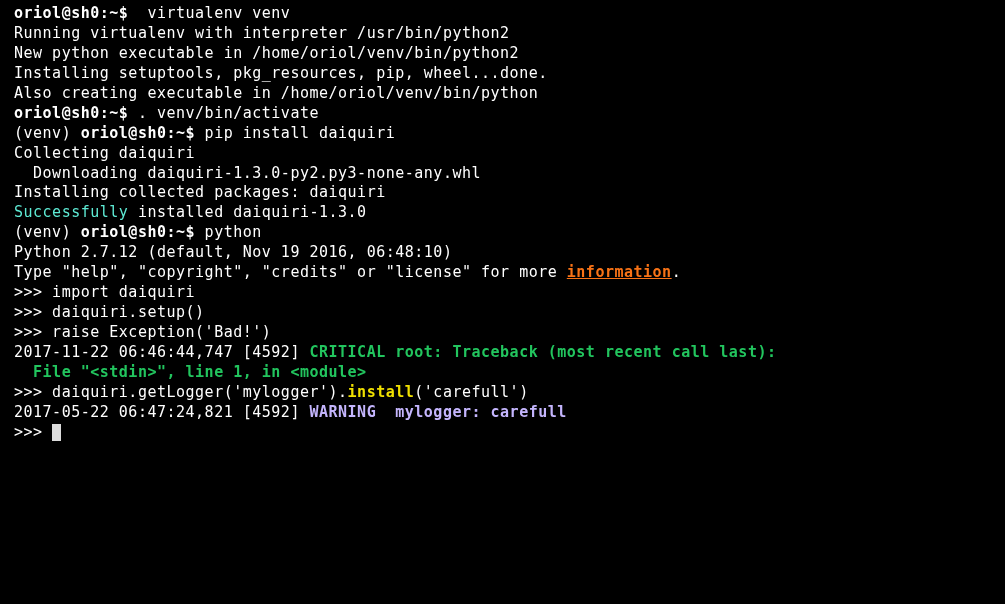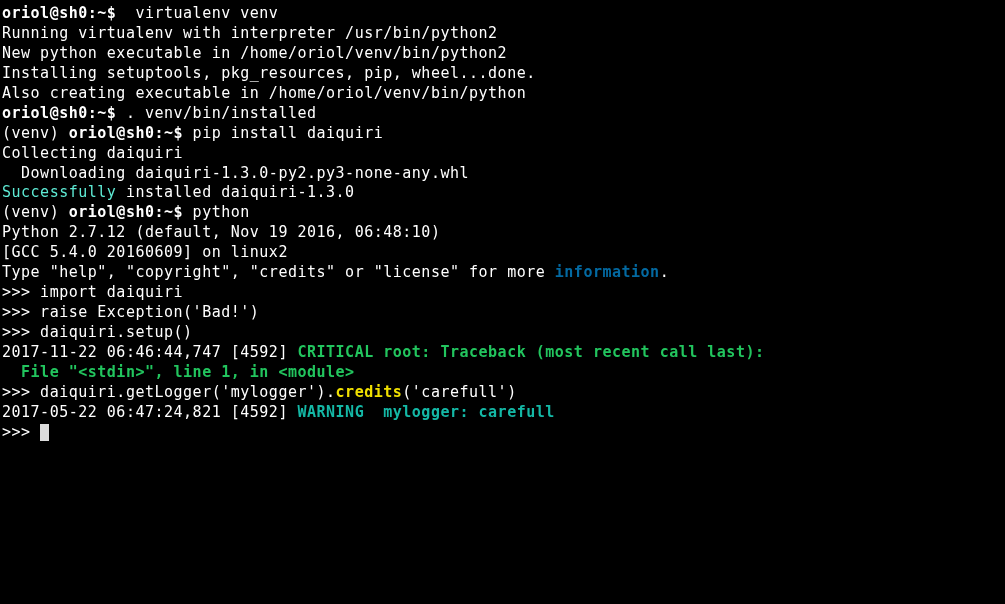--- a/index.html
+++ b/index.html
@@ -6,66 +6,66 @@
     margin: 0;
     padding: 0;
     background: #000000;
     color: #ffffff;
     font-family: "DejaVu Sans Mono", "Liberation Mono", Consolas, monospace;
     font-size: 15px;
     line-height: 1.33;
     letter-spacing: 0.5px;
   }
   .terminal {
-    padding: 4px 2px;
+    padding: 4px 14px;
     width: 1005px;
     height: 548px;
     box-sizing: border-box;
     overflow: hidden;
   }
   .line {
     white-space: pre;
   }
   .c-white  { color: #ffffff; }
-  .c-cyan   { color: #0369a1; font-weight: bold; }
+  .c-cyan   { color: #f97316; font-weight: bold; text-decoration: underline; }
   .c-green  { color: #5eead4; }
   .c-red    { color: #22c55e; }
-  .c-yellow { color: #14b8a6; }
+  .c-yellow { color: #c4b5fd; }
   .c-yellowbright { color: #f0e000; font-weight: bold; }
   .bold { font-weight: bold; }
   .cursor {
     display: inline-block;
     width: 9px;
     height: 17px;
     background: #dcdcdc;
     vertical-align: text-bottom;
   }
 </style>
 </head>
 <body>
 
 <div class="terminal">
 
 <div class="line"><span class="c-white bold">oriol@sh0</span><span class="c-white bold">:~$</span><span class="c-white">  virtualenv venv</span></div>
 <div class="line c-white">Running virtualenv with interpreter /usr/bin/python2</div>
 <div class="line c-white">New python executable in /home/oriol/venv/bin/python2</div>
 <div class="line c-white">Installing setuptools, pkg_resources, pip, wheel...done.</div>
 <div class="line c-white">Also creating executable in /home/oriol/venv/bin/python</div>
-<div class="line"><span class="c-white bold">oriol@sh0</span><span class="c-white bold">:~$</span><span class="c-white"> . venv/bin/installed</span></div>
+<div class="line"><span class="c-white bold">oriol@sh0</span><span class="c-white bold">:~$</span><span class="c-white"> . venv/bin/activate</span></div>
 <div class="line"><span class="c-white">(venv) </span><span class="c-white bold">oriol@sh0</span><span class="c-white bold">:~$</span><span class="c-white"> pip install daiquiri</span></div>
 <div class="line c-white">Collecting daiquiri</div>
 <div class="line c-white">  Downloading daiquiri-1.3.0-py2.py3-none-any.whl</div>
+<div class="line c-white">Installing collected packages: daiquiri</div>
 <div class="line"><span class="c-green">Successfully</span><span class="c-white"> installed daiquiri-1.3.0</span></div>
 <div class="line"><span class="c-white">(venv) </span><span class="c-white bold">oriol@sh0</span><span class="c-white bold">:~$</span><span class="c-white"> python</span></div>
 <div class="line c-white">Python 2.7.12 (default, Nov 19 2016, 06:48:10)</div>
-<div class="line c-white">[GCC 5.4.0 20160609] on linux2</div>
 <div class="line"><span class="c-white">Type "help", "copyright", "credits" or "license" for more </span><span class="c-cyan">information</span><span class="c-white">.</span></div>
 <div class="line c-white">&gt;&gt;&gt; import daiquiri</div>
+<div class="line c-white">&gt;&gt;&gt; daiquiri.setup()</div>
 <div class="line c-white">&gt;&gt;&gt; raise Exception('Bad!')</div>
-<div class="line c-white">&gt;&gt;&gt; daiquiri.setup()</div>
 <div class="line"><span class="c-white">2017-11-22 06:46:44,747 [4592] </span><span class="c-red bold">CRITICAL root: Traceback (most recent call last):</span></div>
 <div class="line c-red bold">  File "&lt;stdin&gt;", line 1, in &lt;module&gt;</div>
 <div class="line c-white"></div>
-<div class="line"><span class="c-white">&gt;&gt;&gt; daiquiri.getLogger('mylogger').</span><span class="c-yellowbright">credits</span><span class="c-white">('carefull')</span></div>
+<div class="line"><span class="c-white">&gt;&gt;&gt; daiquiri.getLogger('mylogger').</span><span class="c-yellowbright">install</span><span class="c-white">('carefull')</span></div>
 <div class="line"><span class="c-white">2017-05-22 06:47:24,821 [4592] </span><span class="c-yellow bold">WARNING  mylogger: carefull</span></div>
 <div class="line"><span class="c-white">&gt;&gt;&gt; </span><span class="cursor"></span></div>
 
 </div>
 
 </body></html>

